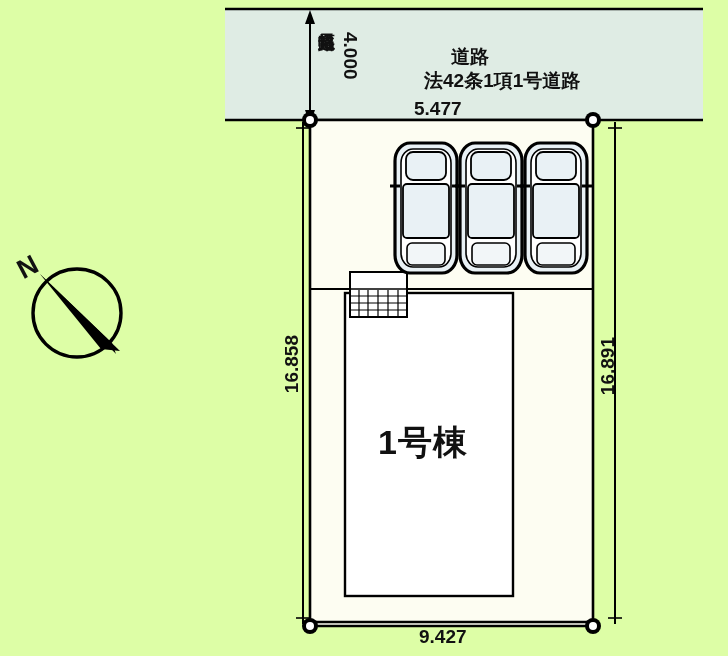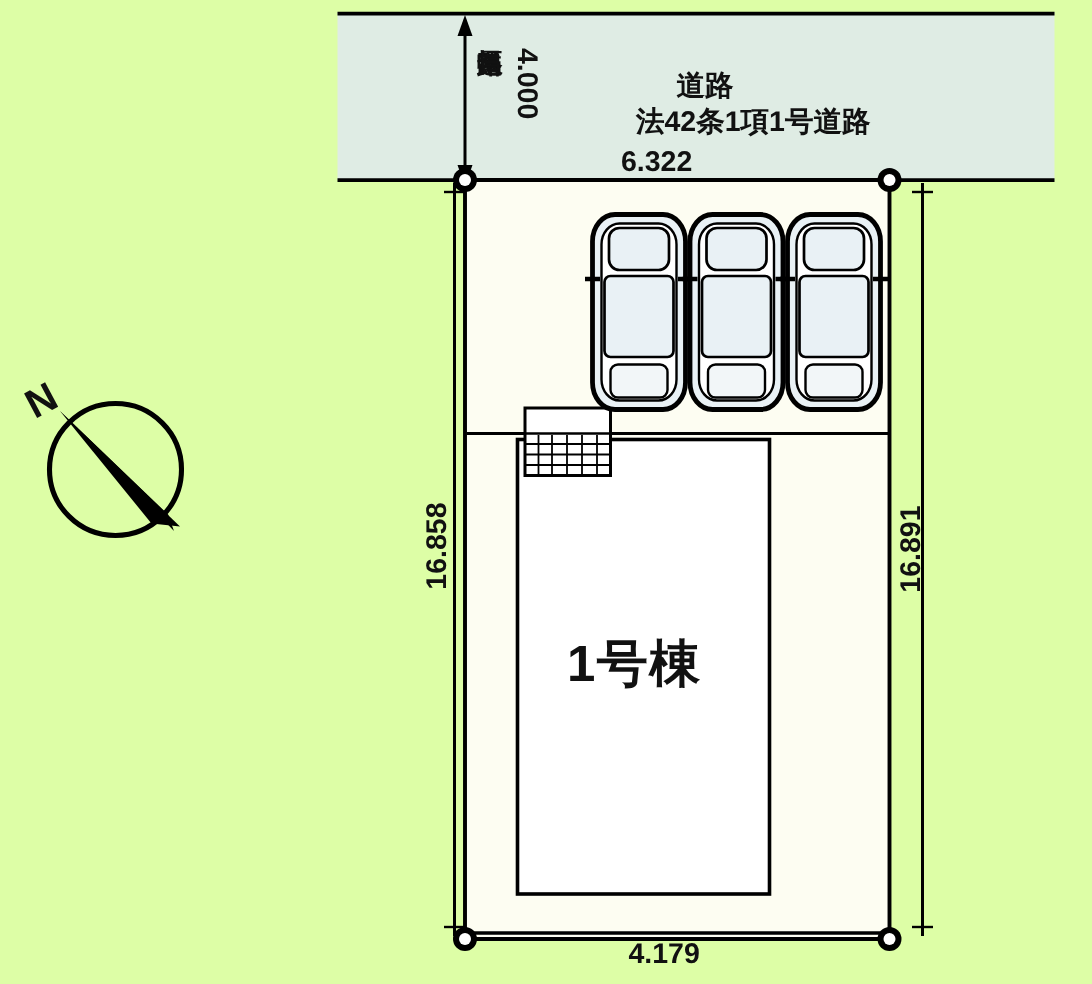--- a/index.html
+++ b/index.html
@@ -193,26 +193,26 @@
     <circle cx="77" cy="313" r="44" fill="none" stroke="#000" stroke-width="3.4"></circle>
 
     <path d="M40,274 L120,351 L101,349 Z" fill="#000"></path>
     <path d="M40,274 L112,343 L116,354 Z" fill="#000"></path>
   </g>
 
 </svg>
 
 <div class="htext" id="road-label-1">道路</div>
 <div class="htext" id="road-label-2">法42条1項1号道路</div>
-<div class="htext" id="road-width-num">6.322</div>
+<div class="htext" id="road-width-num">5.477</div>
 
 <div class="vtext" id="road-width-label">道路幅員</div>
 <div class="vtext" id="road-width-value">4.000</div>
 
 <div class="vtext" id="dim-left">16.858</div>
 <div class="vtext" id="dim-right">16.891</div>
-<div class="htext" id="dim-bottom">4.179</div>
+<div class="htext" id="dim-bottom">9.427</div>
 
 <div class="htext" id="bldg-label">1号棟</div>
 
 <div class="htext" id="compass-n">N</div>
 
 <div id="footer-note"></div>
 
 </body></html>

